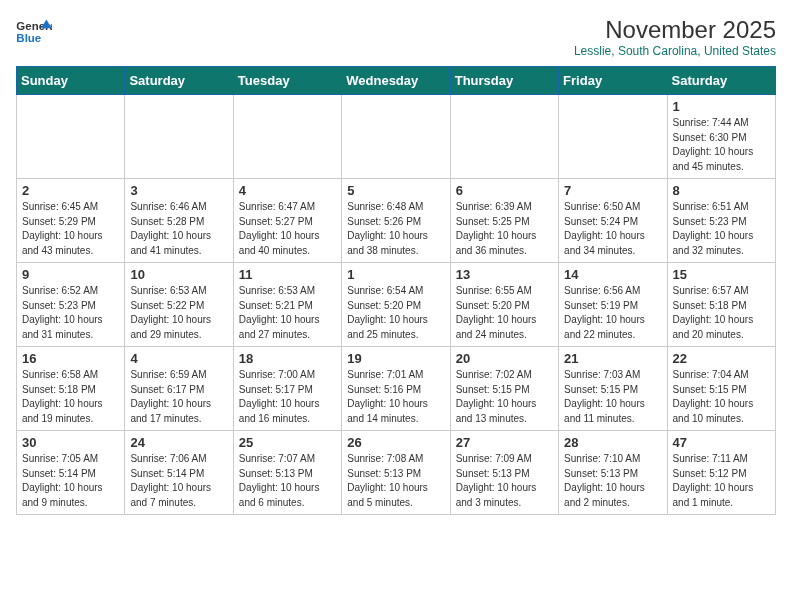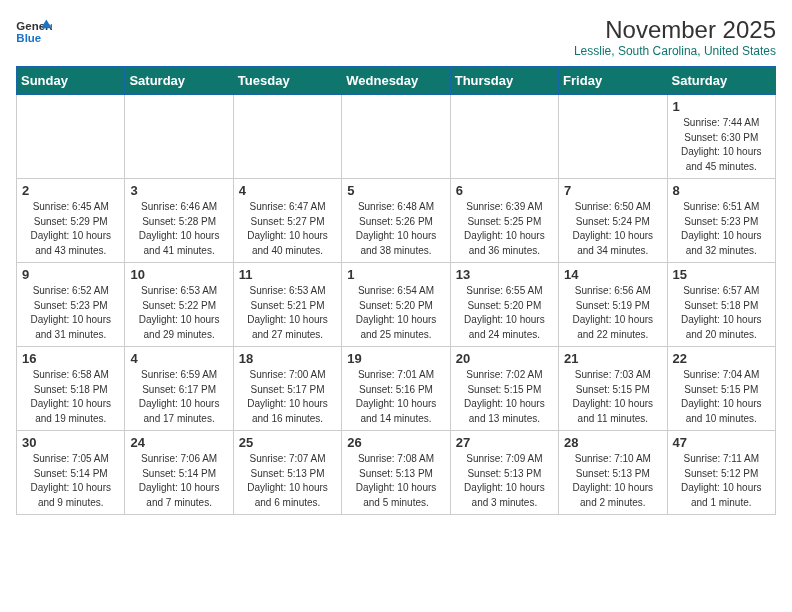--- a/index.html
+++ b/index.html
@@ -66,21 +66,20 @@
       font-size: 13px;
       font-weight: bold;
       color: #333;
       display: block;
       margin-bottom: 2px;
     }
     .day-info {
       font-size: 10px;
       color: #333;
       line-height: 1.45;
-      text-align: center;
     }
     .empty-cell {
       background: #f9f9f9;
     }
     .row-week td {
       background: #fff;
     }
   </style>
 </head>
 <body>

